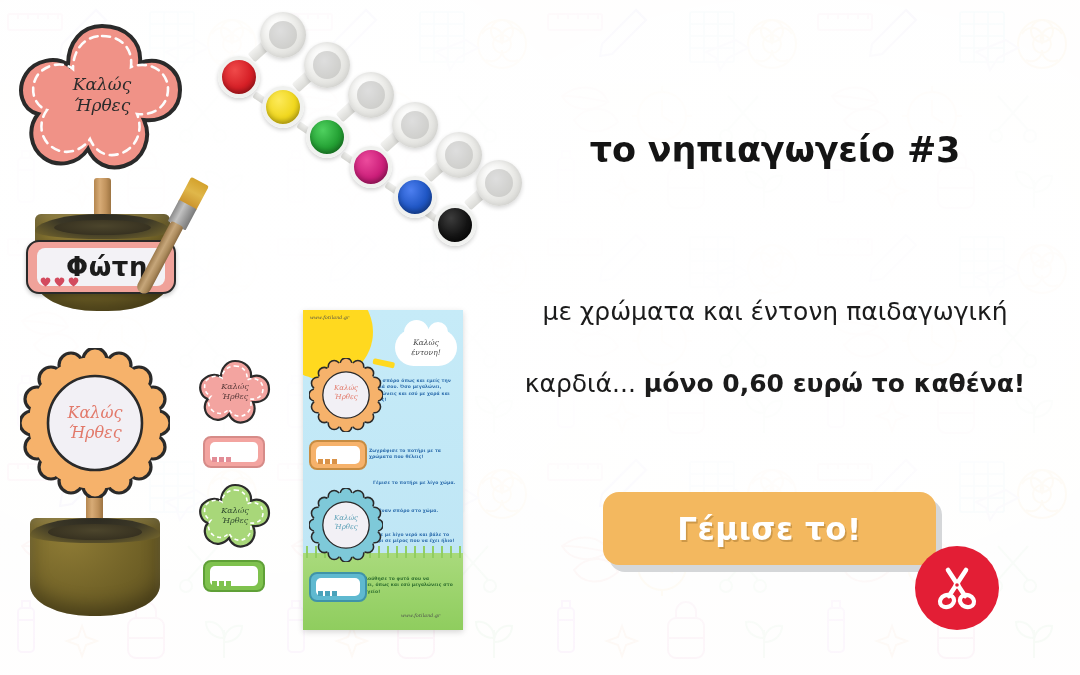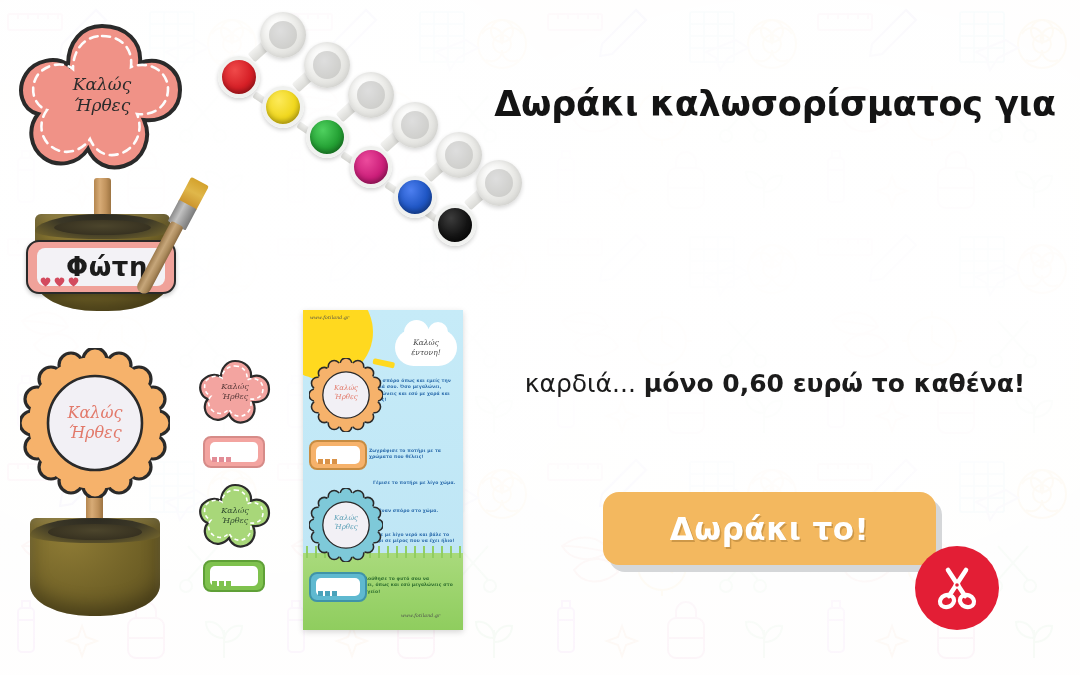--- a/index.html
+++ b/index.html
@@ -821,33 +821,34 @@
     <div id="paintbrush">
       <div id="brush-bristles"></div>
       <div id="brush-ferrule"></div>
       <div id="brush-handle"></div>
     </div>
   </div>
 
   <div id="right-panel">
 
     <h1 id="headline">
-      <span>Δωράκι καλωσορίσματος για</span><br>
+      <br>
+      <span>το νηπιαγωγείο #3</span>
     </h1>
 
     <p id="subcopy">
       <br>
-      <br>
+      <span>με χρώματα και έντονη παιδαγωγική</span><br>
       <br>
       <span>καρδιά... </span><span class="price">μόνο 0,60 ευρώ το καθένα!</span>
     </p>
 
     <div id="cta-wrap">
       <div id="cta-shadow"></div>
-      <button id="cta-button">Δωράκι το!</button>
+      <button id="cta-button">Γέμισε το!</button>
     </div>
 
     <div id="scissors-badge">
       <svg width="44" height="46" viewBox="0 0 44 46">
         <g stroke="#ffffff" stroke-width="4.6" stroke-linecap="round" fill="none">
           <path d="M13 5 L30 31"></path>
           <path d="M31 5 L14 31"></path>
         </g>
         <ellipse cx="12" cy="36" rx="7.2" ry="6" fill="none" stroke="#ffffff" stroke-width="4.2" transform="rotate(-22 12 36)"></ellipse>
         <ellipse cx="32" cy="36" rx="7.2" ry="6" fill="none" stroke="#ffffff" stroke-width="4.2" transform="rotate(22 32 36)"></ellipse>

